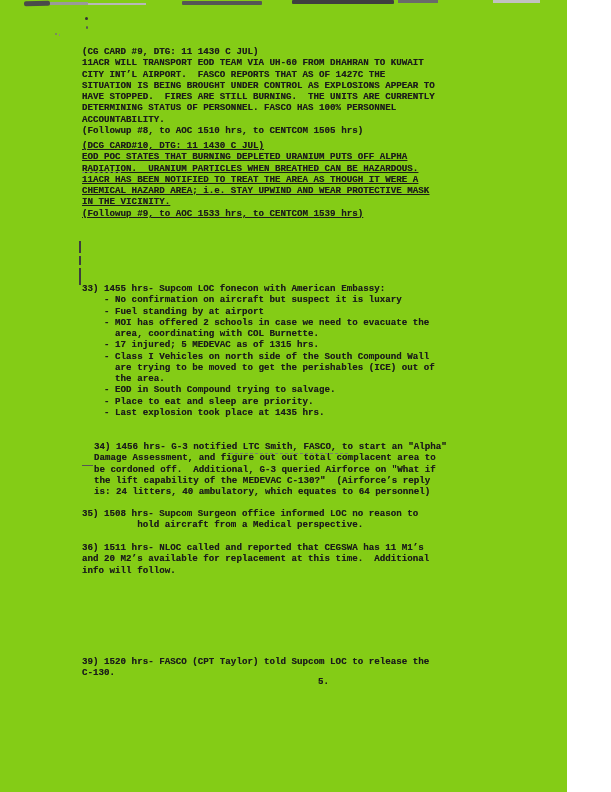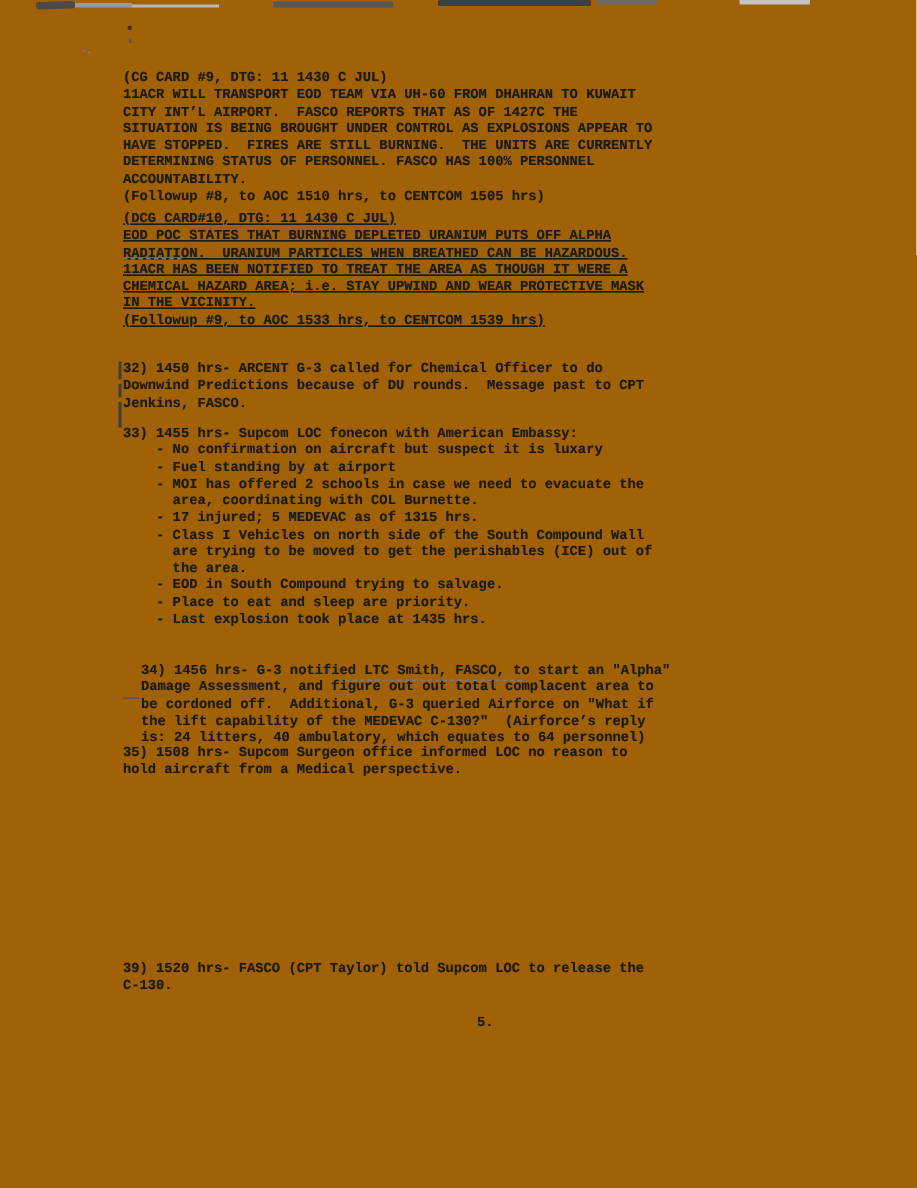--- a/index.html
+++ b/index.html
@@ -1,19 +1,19 @@
 <!DOCTYPE html>
 <html><head>
 <meta charset="utf-8">
 <style>
   html,body{margin:0;padding:0;background:#ffffff;}
   .page{
     position:relative;
-    width:611px;height:792px;
-    background:#a16207;
+    width:567px;height:792px;
+    background:#84cc16;
     overflow:hidden;
     font-family:"Liberation Mono","DejaVu Sans Mono",monospace;
   }
   pre.block{
     position:absolute;
     margin:0;
     left:82px;
     font-family:"Liberation Mono","DejaVu Sans Mono",monospace;
     font-size:9.2px;
     line-height:11.25px;
@@ -21,25 +21,25 @@
     color:#1b1b1b;
     text-shadow:0 0 0.5px rgba(20,20,20,0.55);
     white-space:pre;
     letter-spacing:0;
   }
   #b-cg9{top:46px;}
   #b-dcg10{top:140px;text-decoration:underline;}
   #b-e32{top:240px;}
   #b-e33{top:283px;}
   #b-e34{top:441px;margin-left:12px;}
-  #b-e35{top:496px;}
+  #b-e35{top:508px;text-align:center;}
   #b-e36{top:542px;}
   #b-e37{top:585px;}
   #b-e38{top:619px;}
-  #b-e39{top:640px;}
+  #b-e39{top:656px;}
   .page-number{
     position:absolute;left:318px;top:676px;
     font-size:9.2px;line-height:11.25px;font-weight:bold;color:#1b1b1b;
     text-shadow:0 0 0.5px rgba(20,20,20,0.55);
     font-family:"Liberation Mono","DejaVu Sans Mono",monospace;
   }
   
   .smudge{position:absolute;}
   .s1{left:24px;top:1px;width:26px;height:5px;background:#4a4a4a;border-radius:2px;transform:rotate(-1.5deg);}
   .s2{left:50px;top:2px;width:38px;height:2.5px;background:#9a9a9a;}
@@ -91,42 +91,42 @@
 DETERMINING STATUS OF PERSONNEL. FASCO HAS 100% PERSONNEL
 ACCOUNTABILITY.
 (Followup #8, to AOC 1510 hrs, to CENTCOM 1505 hrs)</pre>
   <pre class="block" id="b-dcg10">(DCG CARD#10, DTG: 11 1430 C JUL)
 EOD POC STATES THAT BURNING DEPLETED URANIUM PUTS OFF ALPHA
 RADIATION.  URANIUM PARTICLES WHEN BREATHED CAN BE HAZARDOUS.
 11ACR HAS BEEN NOTIFIED TO TREAT THE AREA AS THOUGH IT WERE A
 CHEMICAL HAZARD AREA; i.e. STAY UPWIND AND WEAR PROTECTIVE MASK
 IN THE VICINITY.
 (Followup #9, to AOC 1533 hrs, to CENTCOM 1539 hrs)</pre>
-  <pre class="block" id="b-e32">32) 1450 hrs- ARCENT G-3 called for Chemical Officer to do
-Downwind Predictions because of DU rounds.  Message past to CPT
-Jenkins, FASCO.</pre>
   <pre class="block" id="b-e33">33) 1455 hrs- Supcom LOC fonecon with American Embassy:
     - No confirmation on aircraft but suspect it is luxary
     - Fuel standing by at airport
     - MOI has offered 2 schools in case we need to evacuate the
       area, coordinating with COL Burnette.
     - 17 injured; 5 MEDEVAC as of 1315 hrs.
     - Class I Vehicles on north side of the South Compound Wall
       are trying to be moved to get the perishables (ICE) out of
       the area.
     - EOD in South Compound trying to salvage.
     - Place to eat and sleep are priority.
     - Last explosion took place at 1435 hrs.</pre>
   <pre class="block" id="b-e34">34) 1456 hrs- G-3 notified LTC Smith, FASCO, to start an "Alpha"
 Damage Assessment, and figure out out total complacent area to
 be cordoned off.  Additional, G-3 queried Airforce on "What if
 the lift capability of the MEDEVAC C-130?"  (Airforce’s reply
 is: 24 litters, 40 ambulatory, which equates to 64 personnel)</pre>
   <pre class="block" id="b-e35">35) 1508 hrs- Supcom Surgeon office informed LOC no reason to
 hold aircraft from a Medical perspective.</pre>
+  <pre class="block" id="b-e36">36) 1511 hrs- NLOC called and reported that CEGSWA has 11 M1’s
+and 20 M2’s available for replacement at this time.  Additional
+info will follow.</pre>
   <pre class="block" id="b-e39">39) 1520 hrs- FASCO (CPT Taylor) told Supcom LOC to release the
 C-130.</pre>
 
   <div class="margin-seg m1"></div>
   <div class="margin-seg m2"></div>
   <div class="margin-seg m3"></div>
   <div class="underline u-eod"></div>
   <div class="underline u-ltc"></div>
   <div class="stray"></div>
 

